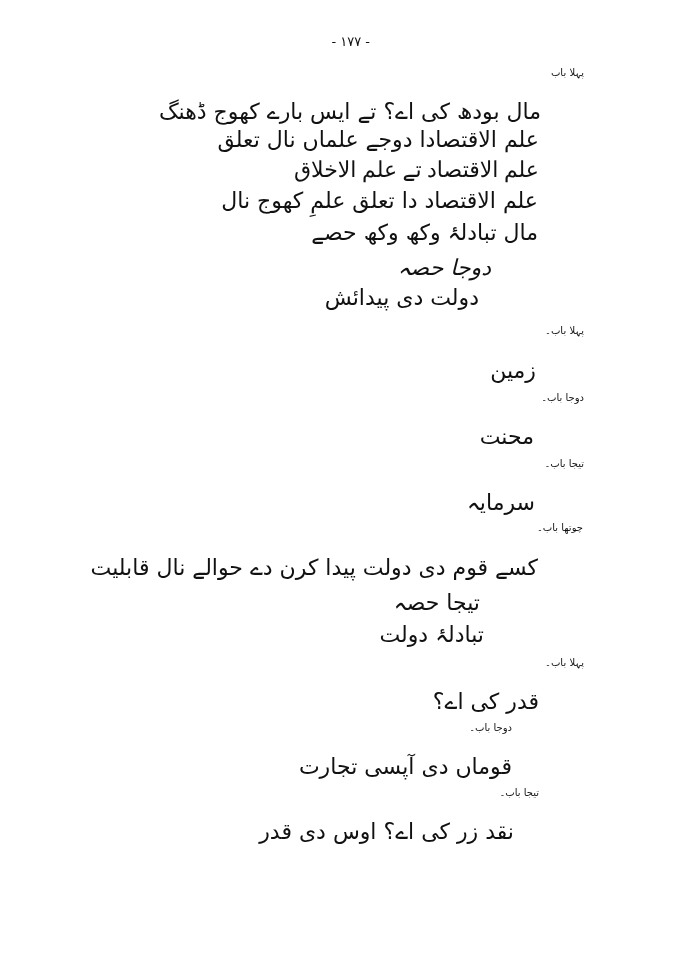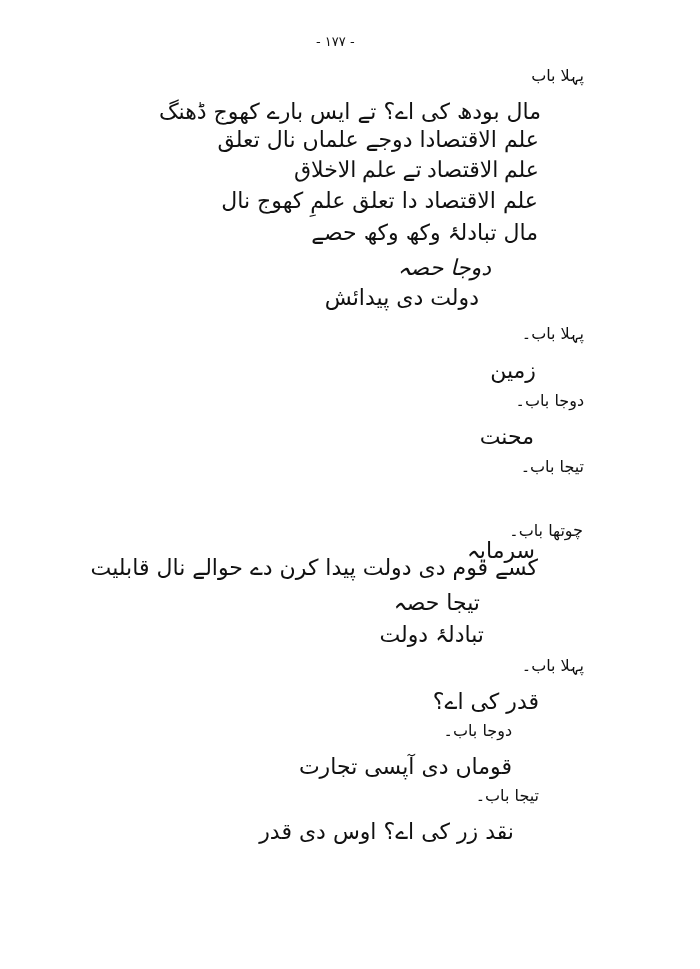--- a/index.html
+++ b/index.html
@@ -1,23 +1,23 @@
 <!DOCTYPE html>
 <html><head>
 <meta charset="utf-8">
 <style>
   html, body { margin: 0; padding: 0; background: #ffffff; }
   body { width: 700px; height: 969px; position: relative; overflow: hidden;
          font-family: "DejaVu Sans", sans-serif; color: #111111; }
   .page { position: absolute; left: 0; top: 0; width: 700px; height: 969px; background: #ffffff; }
-  .pnum { position: absolute; top: 34px; left: 316px; width: 70px; text-align: left;
+  .pnum { position: absolute; top: 34px; left: 300px; width: 70px; text-align: right;
           font-size: 13px; direction: ltr; letter-spacing: 1px; }
   .line { position: absolute; direction: rtl; text-align: right; white-space: nowrap;
           font-family: "DejaVu Sans", sans-serif; line-height: 1.3; }
-  .hd { font-size: 16px; }
+  .hd { font-size: 10px; }
   .tx { font-size: 22px; }
 </style>
 </head>
 <body>
 
 <div class="page">
   <div class="pnum">- ۱۷۷ -</div>
   <div id="toc">
       <div class="line hd" style="right: 116px; top: 66px;">پہلا باب</div>
       <div class="line tx" style="right: 159px; top: 98px;">مال بودھ کی اے؟ تے ایس بارے کھوج ڈھنگ</div>
@@ -25,21 +25,21 @@
       <div class="line tx" style="right: 161px; top: 156px; font-family: Liberation Serif, serif;">علم الاقتصاد تے علم الاخلاق</div>
       <div class="line tx" style="right: 162px; top: 187px;">علم الاقتصاد دا تعلق علمِ کھوج نال</div>
       <div class="line tx" style="right: 162px; top: 219px;">مال تبادلۂ وکھ وکھ حصے</div>
       <div class="line tx" style="right: 209px; top: 254px; font-style: italic;">دوجا حصہ</div>
       <div class="line tx" style="right: 221px; top: 284px; margin-left: 32px;">دولت دی پیدائش</div>
       <div class="line hd" style="right: 116px; top: 324px;">پہلا باب۔</div>
       <div class="line tx" style="right: 164px; top: 357px;">زمین</div>
       <div class="line hd" style="right: 116px; top: 391px;">دوجا باب۔</div>
       <div class="line tx" style="right: 166px; top: 423px;">محنت</div>
       <div class="line hd" style="right: 116px; top: 457px;">تیجا باب۔</div>
-      <div class="line tx" style="right: 165px; top: 489px; margin-top: 48px;">سرمایہ</div>
+      <div class="line tx" style="right: 165px; top: 489px;">سرمایہ</div>
       <div class="line hd" style="right: 117px; top: 521px; margin-left: 41px;">چوتھا باب۔</div>
       <div class="line tx" style="right: 162px; top: 554px;">کسے قوم دی دولت پیدا کرن دے حوالے نال قابلیت</div>
       <div class="line tx" style="right: 220px; top: 589px;">تیجا حصہ</div>
       <div class="line tx" style="right: 216px; top: 621px;">تبادلۂ دولت</div>
       <div class="line hd" style="right: 116px; top: 656px;">پہلا باب۔</div>
       <div class="line tx" style="right: 161px; top: 688px;">قدر کی اے؟</div>
       <div class="line hd" style="right: 188px; top: 721px;">دوجا باب۔</div>
       <div class="line tx" style="right: 188px; top: 753px;">قوماں دی آپسی تجارت</div>
       <div class="line hd" style="right: 161px; top: 786px;">تیجا باب۔</div>
       <div class="line tx" style="right: 186px; top: 818px;">نقد زر کی اے؟ اوس دی قدر</div>

